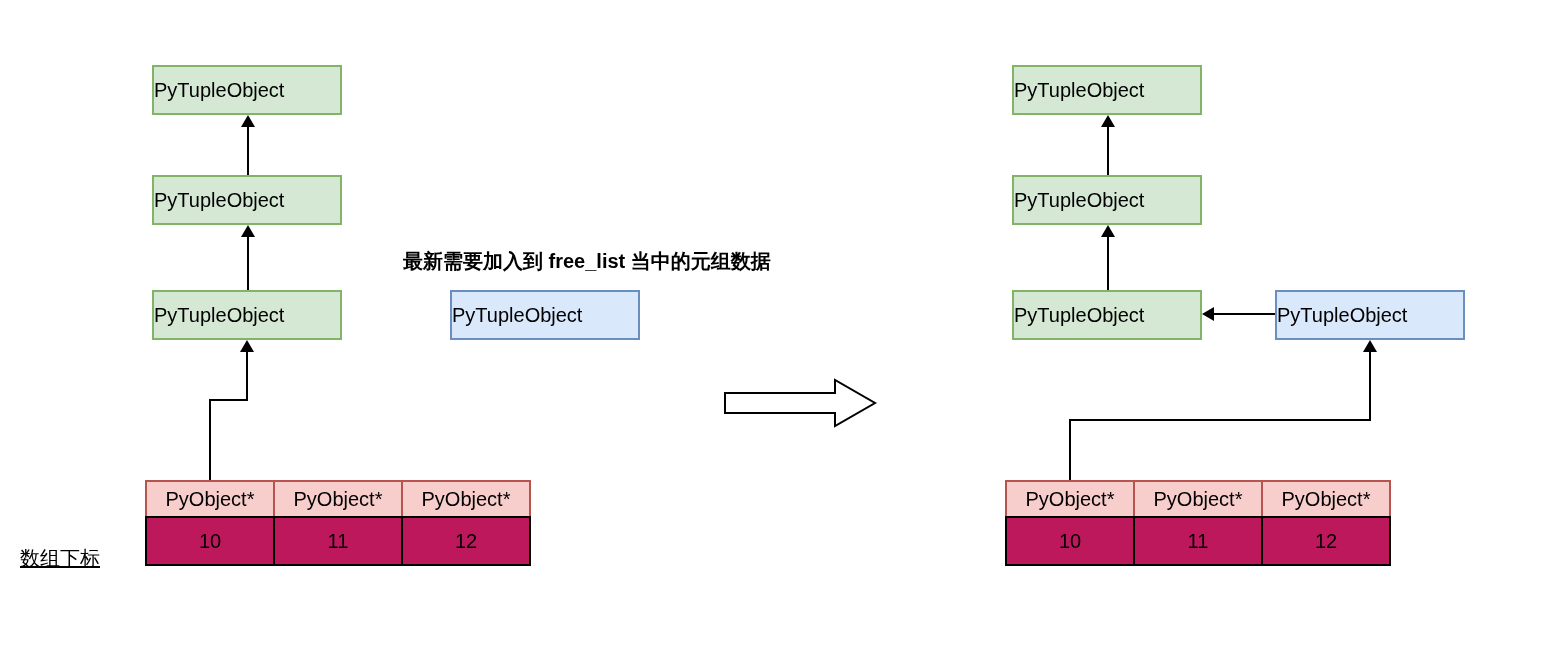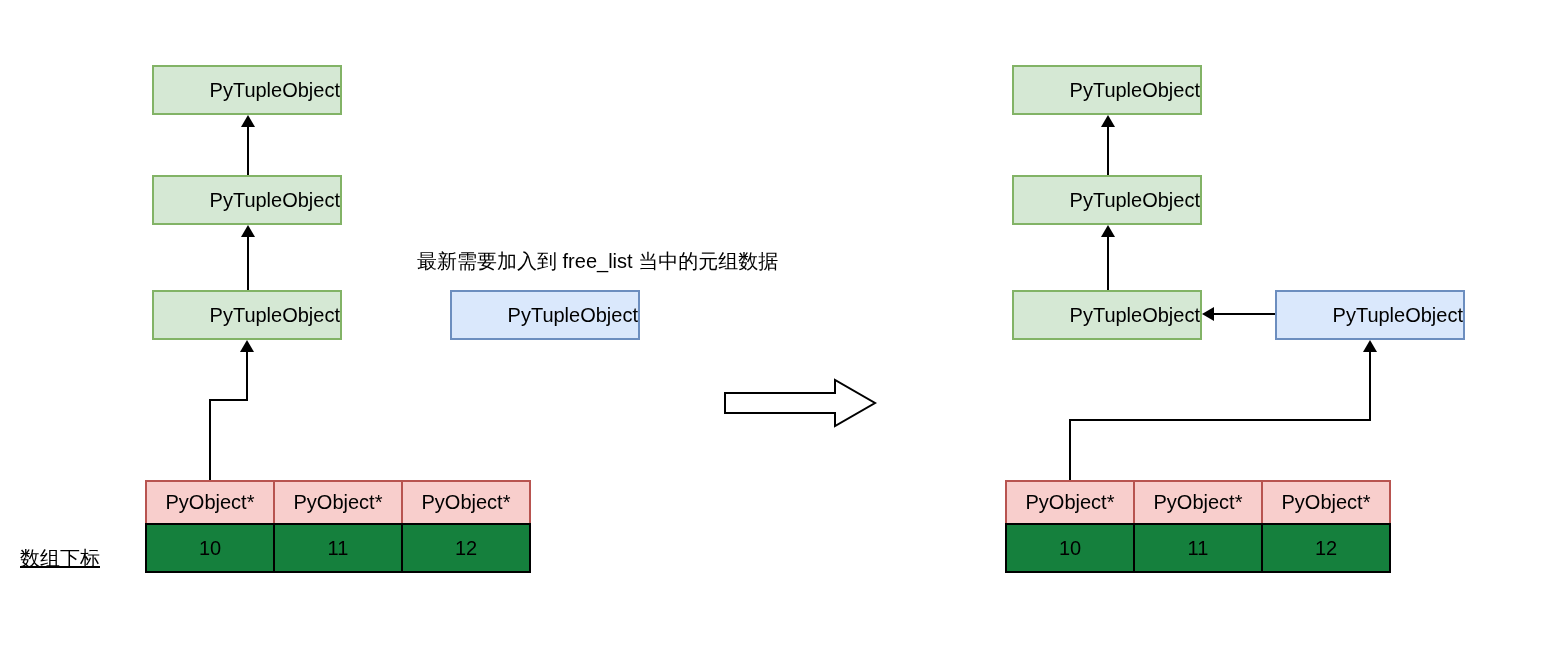--- a/index.html
+++ b/index.html
@@ -7,21 +7,21 @@
     font-family: Arial, "Microsoft YaHei", "Helvetica Neue", sans-serif;
     background: #fff;
     width: 1560px;
     height: 660px;
     position: relative;
   }
   .box {
     border: 2px solid #000;
     display: flex;
     align-items: center;
-    justify-content: flex-end;
+    justify-content: flex-start;
     font-size: 20px;
     position: absolute;
   }
   .green-box {
     background: #d5e8d4;
     border-color: #82b366;
     width: 190px;
     height: 50px;
   }
   .blue-box {
@@ -35,29 +35,29 @@
     display: flex;
   }
   .table-col {
     display: flex;
     flex-direction: column;
   }
   .th {
     background: #f8cecc;
     border: 2px solid #b85450;
     width: 130px;
-    height: 45px;
+    height: 38px;
     display: flex;
     align-items: center;
     justify-content: center;
     font-size: 20px;
     margin-right: -2px;
   }
   .td {
-    background: #15803d;
+    background: #be185d;
     border: 2px solid #000;
     width: 130px;
     height: 50px;
     display: flex;
     align-items: center;
     justify-content: center;
     font-size: 20px;
     margin-top: -2px;
     margin-right: -2px;
   }
@@ -110,21 +110,21 @@
     <div class="td">11</div>
   </div>
   <div class="table-col">
     <div class="th">PyObject*</div>
     <div class="td">12</div>
   </div>
 </div>
 
 <div class="label" style="left:20px; top:545px;text-decoration:underline;">数组下标</div>
 
-<div class="label" style="left:417px; top:248px;">最新需要加入到 free_list 当中的元组数据</div>
+<div class="label" style="left:403px; top:248px;font-weight:bold;">最新需要加入到 free_list 当中的元组数据</div>
 <div class="box blue-box" style="left:450px; top:290px;">
   <span>PyTupleObject</span>
 </div>
 
 <svg class="big-arrow" style="left:720px; top:378px;" width="160" height="50">
   <path d="M 5 15 L 115 15 L 115 2 L 155 25 L 115 48 L 115 35 L 5 35 Z" fill="#fff" stroke="#000" stroke-width="2"></path>
 </svg>
 
 <div class="box green-box" style="left:1012px; top:65px;">
   <span>PyTupleObject</span>

